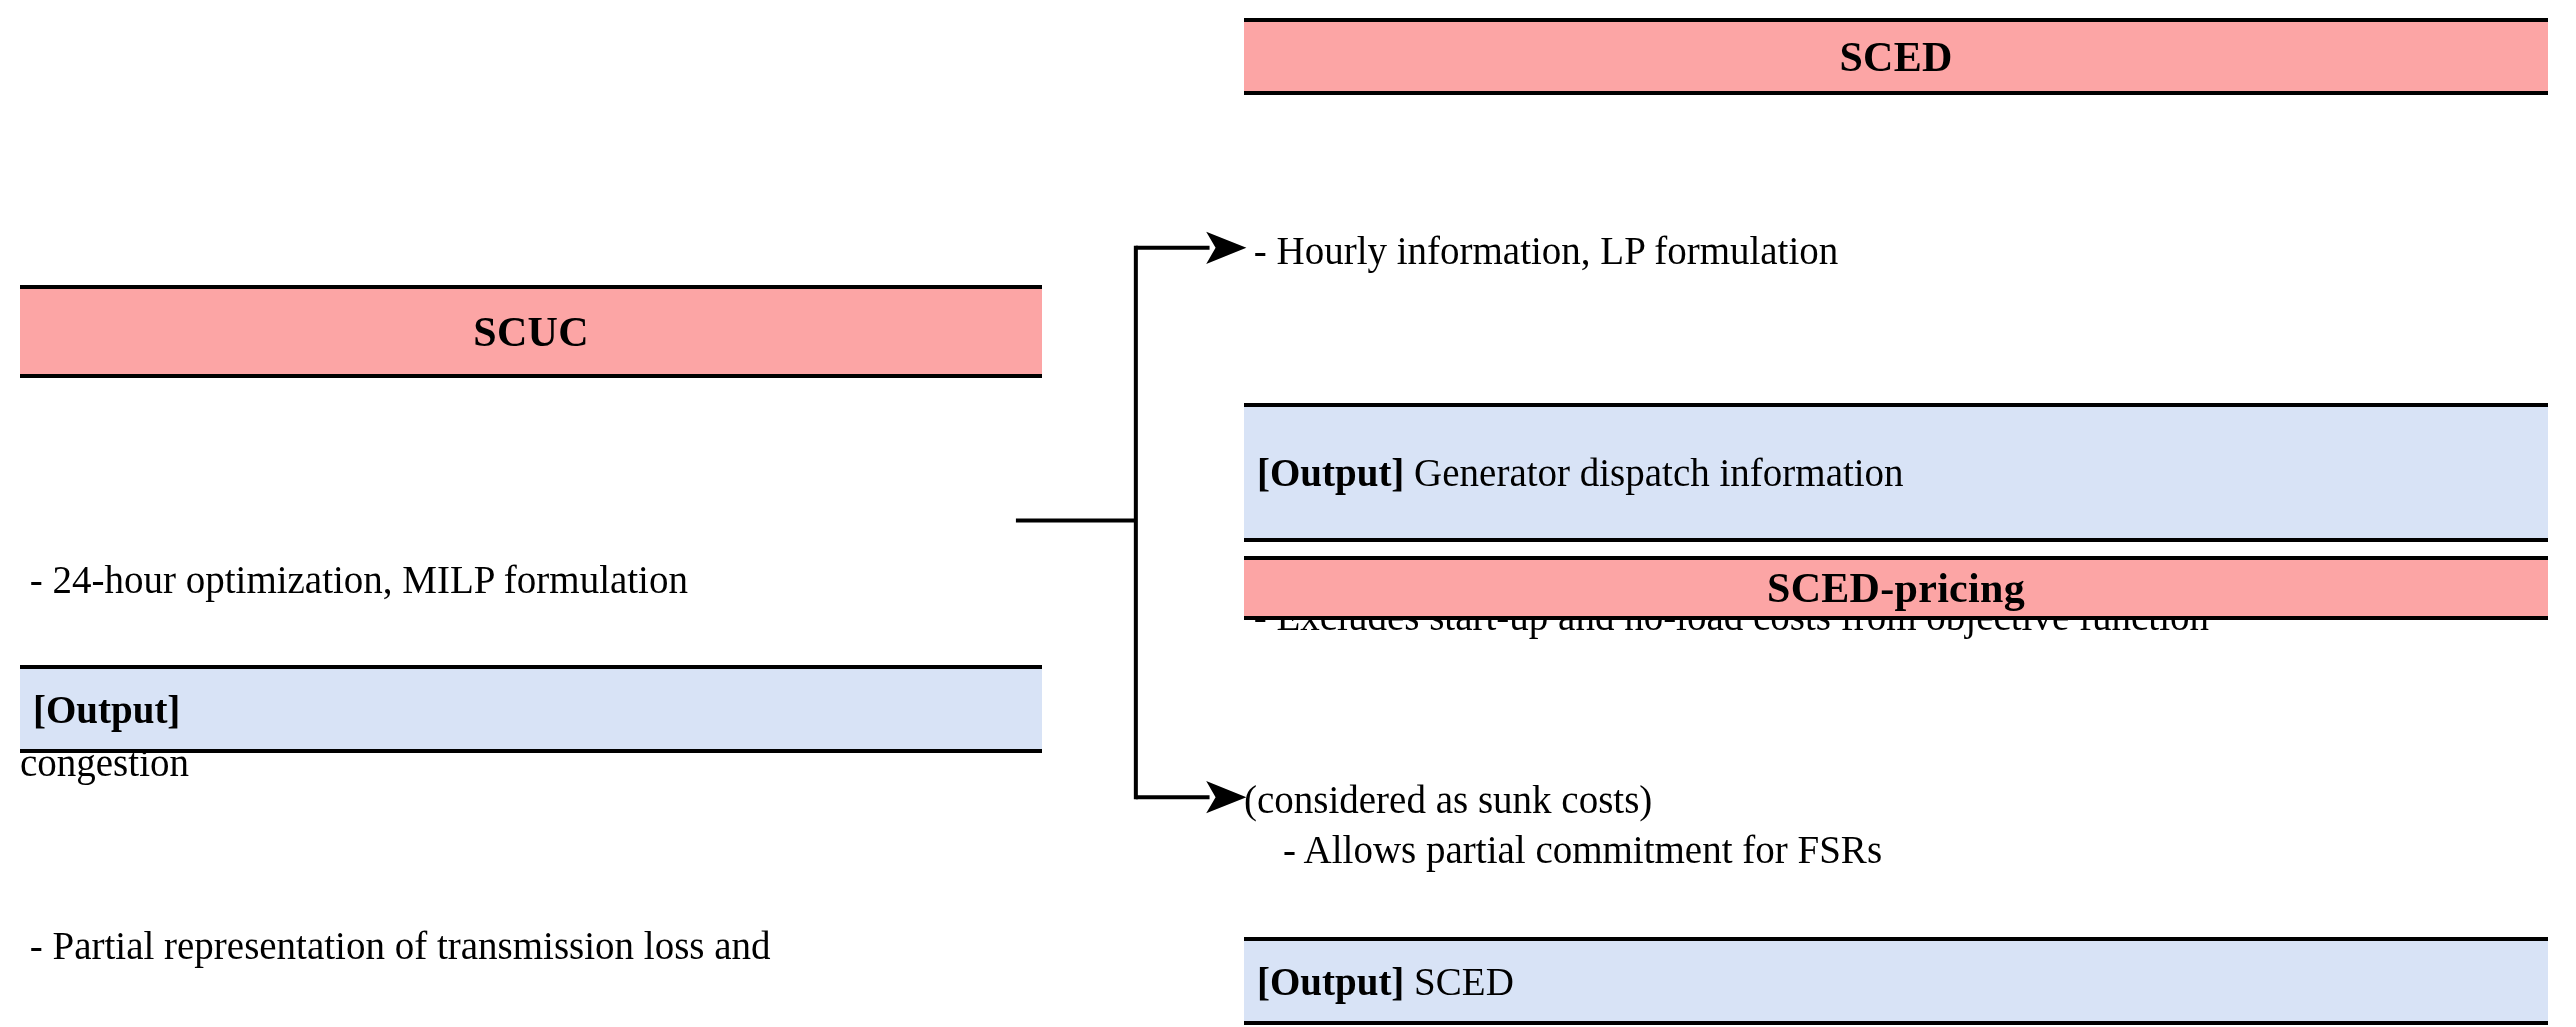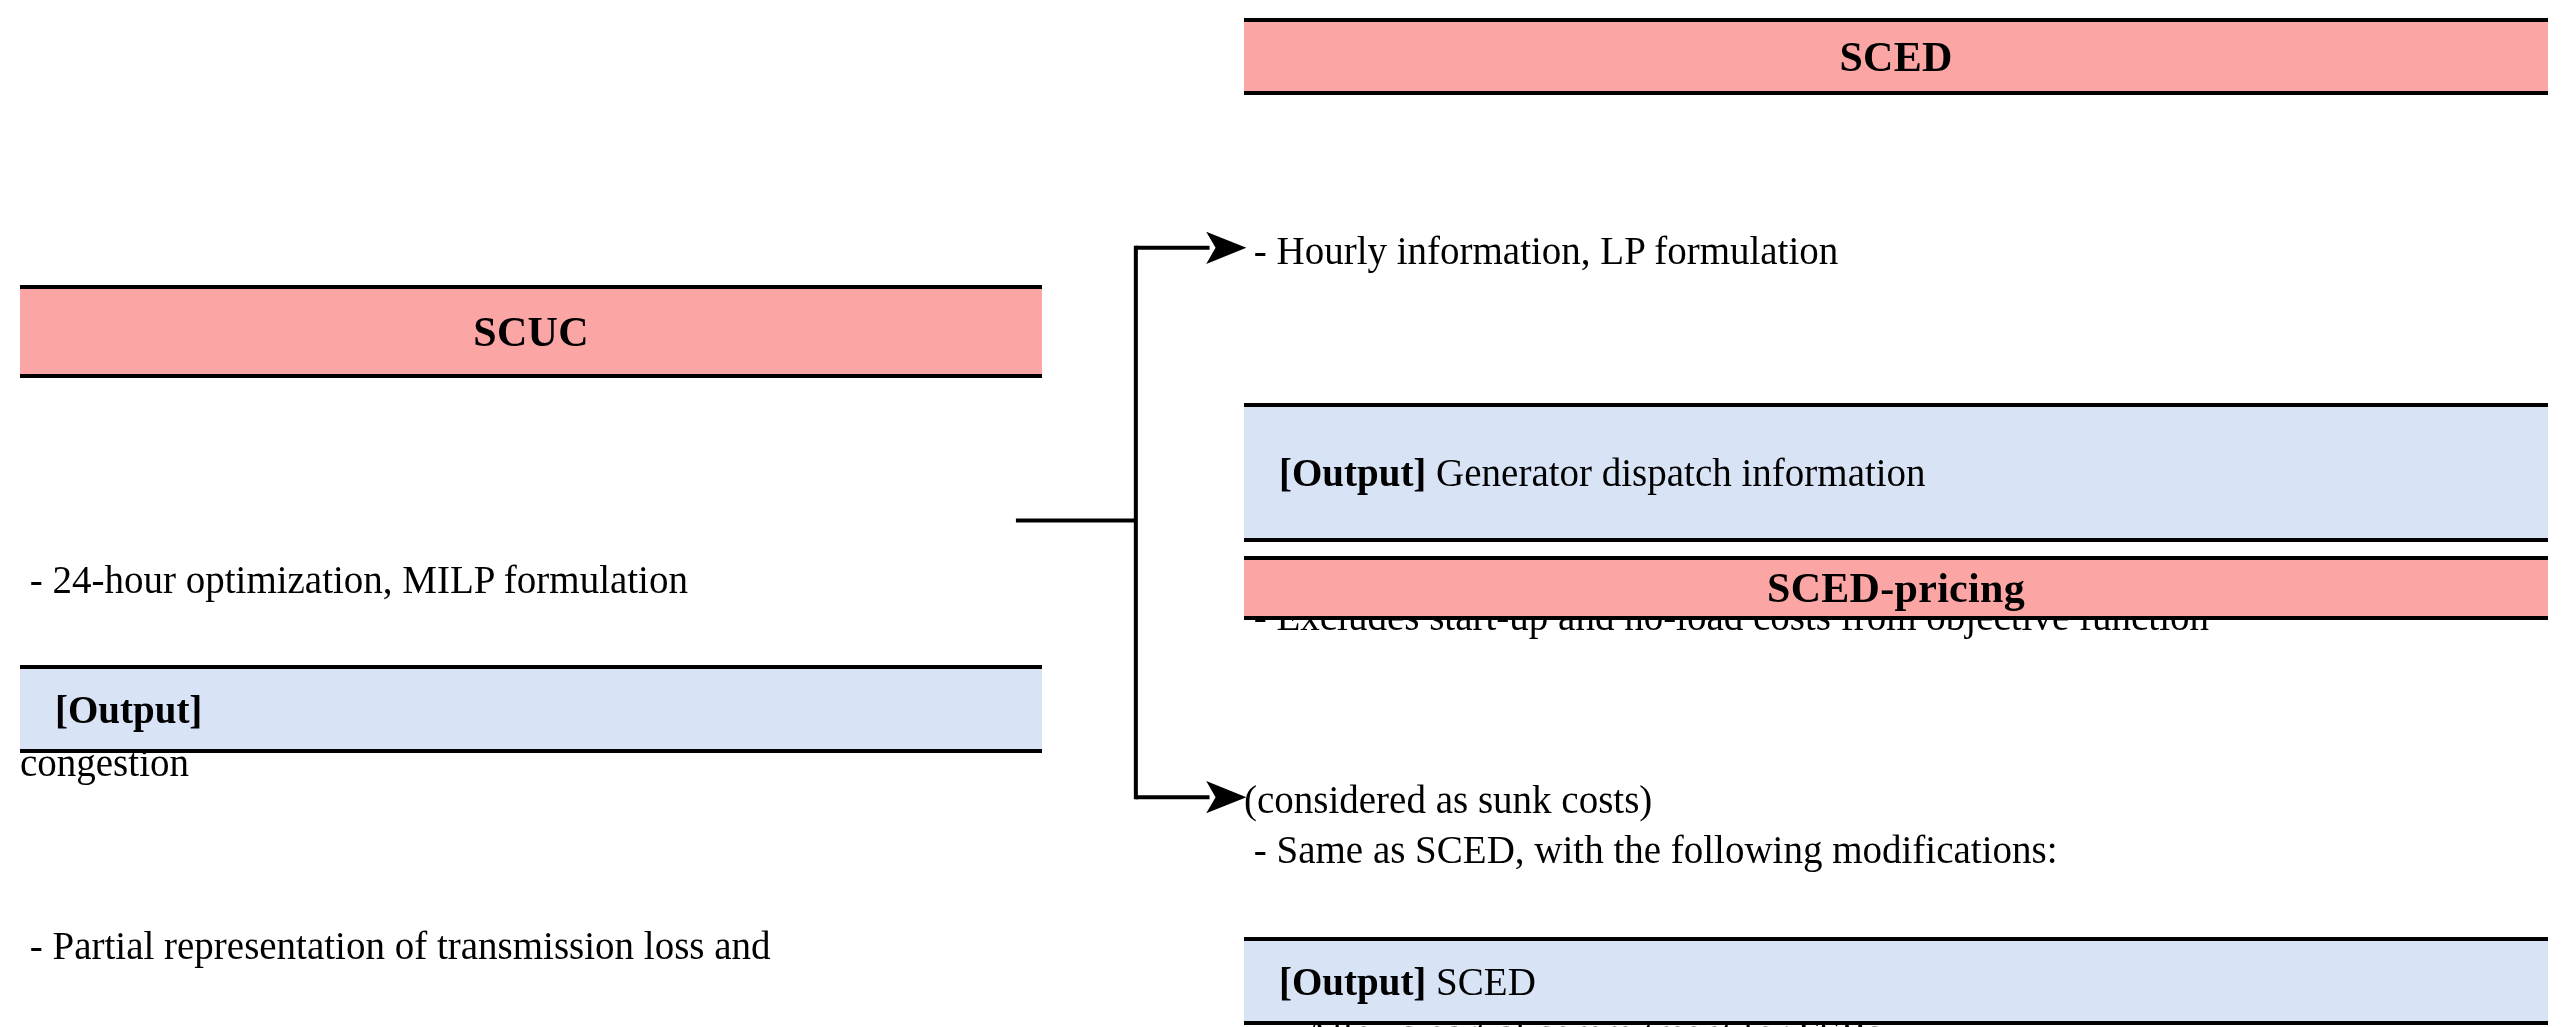--- a/index.html
+++ b/index.html
@@ -38,21 +38,21 @@
   .out-box {
     position: absolute;
     box-sizing: border-box;
     background: #d8e3f6;
     border-top: 4.7px solid #000000;
     border-bottom: 4.7px solid #000000;
     display: flex;
     align-items: center;
     font-size: 39px;
     white-space: pre;
-    padding-left: 35px;
+    padding-left: 13px;
   }
   .out-label { font-weight: bold; }
   .connector-svg {
     position: absolute;
     left: 1005px;
     top: 221px;
     width: 255px;
     height: 603px;
   }
 </style>
@@ -89,21 +89,20 @@
 
   <div class="out-box" style="left:1244px; top:403px; width:1304px; height:139px;">
     <span class="out-label">[Output]</span><span> Generator dispatch information</span>
   </div>
 
   <div class="hdr-box" style="left:1244px; top:556px; width:1304px; height:64px;">
     <span>SCED-pricing</span>
   </div>
 
   <div class="body-text" style="left:1244px; top:697px; width:1332px;">
-    <div> - Same as SCED, with the following modifications:</div>
     <div>    - Allows partial commitment for FSRs</div>
     
   </div>
 
   <div class="out-box" style="left:1244px; top:937px; width:1304px; height:88px;">
     <span class="out-label">[Output]</span><span> SCED</span>
   </div>
 
   <svg class="connector-svg" viewBox="0 0 380 900">
 

